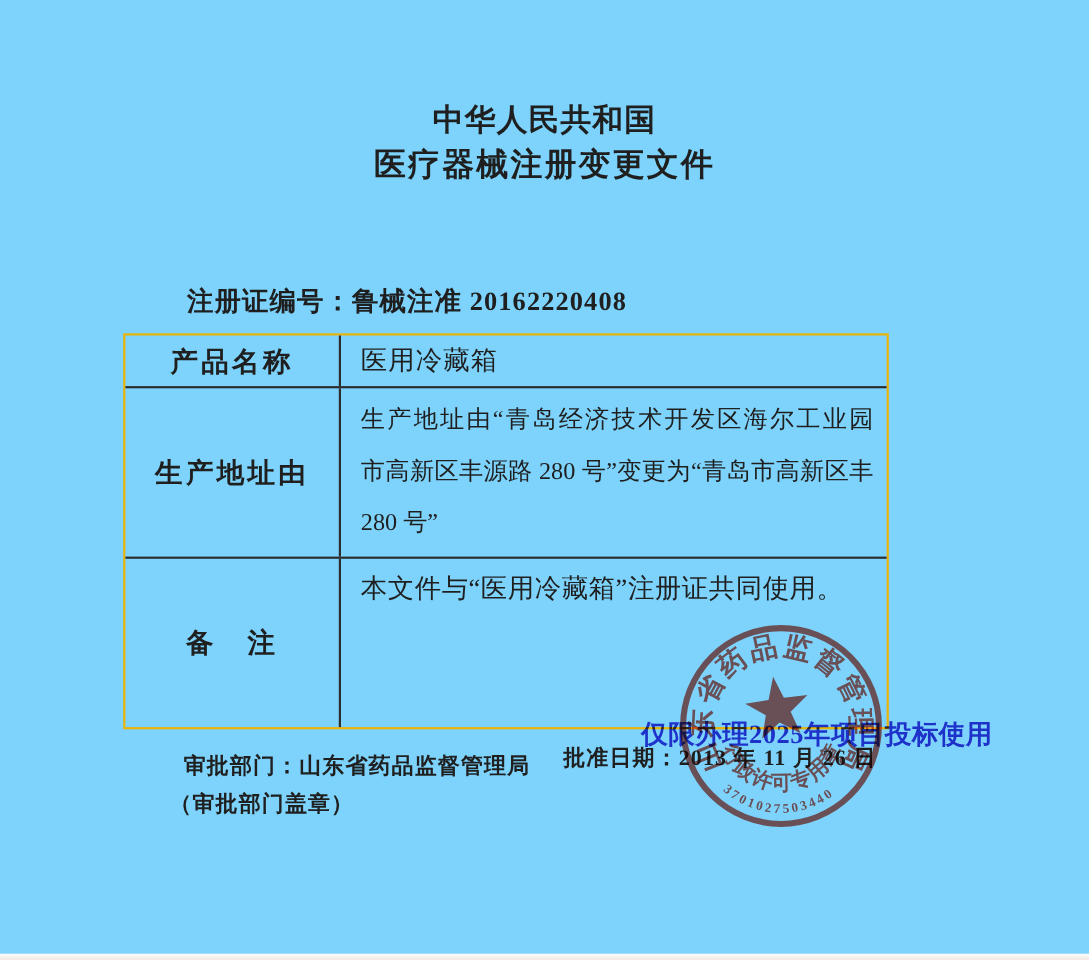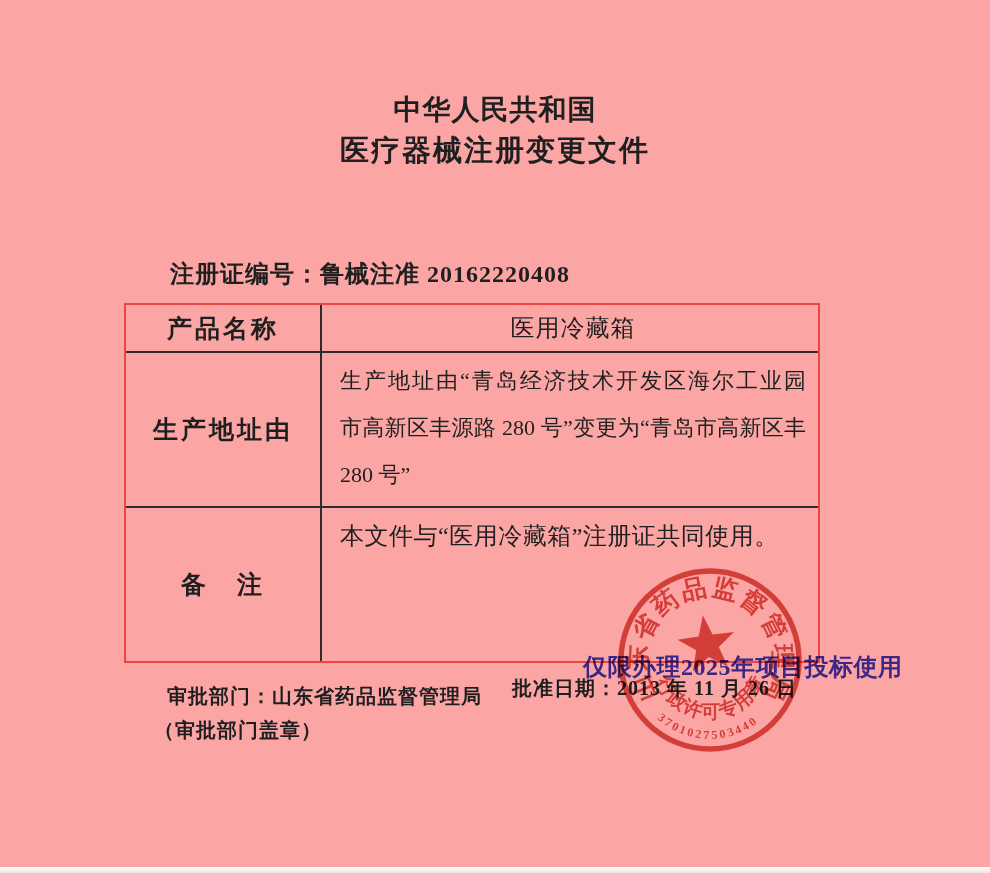--- a/index.html
+++ b/index.html
@@ -1,19 +1,19 @@
 <!DOCTYPE html>
 <html><head>
 <meta charset="utf-8">
 <style>
   html,body{margin:0;padding:0;background:#ffffff;}
   .page{
     position:relative;
     width:990px;height:873px;
-    background:#fca5a5;
+    background:#7dd3fc;
     overflow:hidden;
     font-family:"Liberation Serif","DejaVu Serif",serif;
     color:#1f1f1f;
   }
   
   .title-block{
     position:absolute;top:90px;left:0;width:100%;
     text-align:center;
   }
   .title-line1{
@@ -23,40 +23,40 @@
     font-size:29px;font-weight:700;letter-spacing:2px;line-height:40px;
   }
   
   .reg-line{
     position:absolute;left:170px;top:258px;
     font-size:24px;font-weight:700;letter-spacing:1px;
     white-space:nowrap;
   }
   
   .doc-table{
-    position:absolute;left:124px;top:303px;width:696px;
-    border:2px solid #ef4444;
+    position:absolute;left:112px;top:303px;width:696px;
+    border:2px solid #eab308;
     box-sizing:border-box;
   }
   .t-row{display:flex;box-sizing:border-box;}
   .t-row.b{border-bottom:2px solid #2d2d2d;}
   .t-label{
     width:196px;flex:0 0 196px;
     border-right:2px solid #2d2d2d;
     display:flex;align-items:center;justify-content:center;
     font-size:25px;font-weight:700;letter-spacing:3px;
     box-sizing:border-box;
   }
   .t-content{
     flex:1;box-sizing:border-box;
     padding-left:18px;padding-right:12px;
     font-size:24px;
   }
   .row-1{height:48px;}
-  .row-1 .t-content{line-height:46px;letter-spacing:1px;text-align:center;}
+  .row-1 .t-content{line-height:46px;letter-spacing:1px;}
   .row-2{height:155px;}
   .row-2 .t-content{padding-top:4px;font-size:22px;}
   .row-2 .line{line-height:47px;white-space:nowrap;}
   .row-2 .line.just{text-align:justify;text-align-last:justify;white-space:normal;overflow:hidden;height:47px;}
   .row-3{height:153px;}
   .row-3 .t-content{padding-top:8px;line-height:40px;letter-spacing:0.5px;}
   
   .footer-dept{
     position:absolute;left:167px;top:683px;
     font-size:20px;font-weight:700;letter-spacing:1px;white-space:nowrap;

